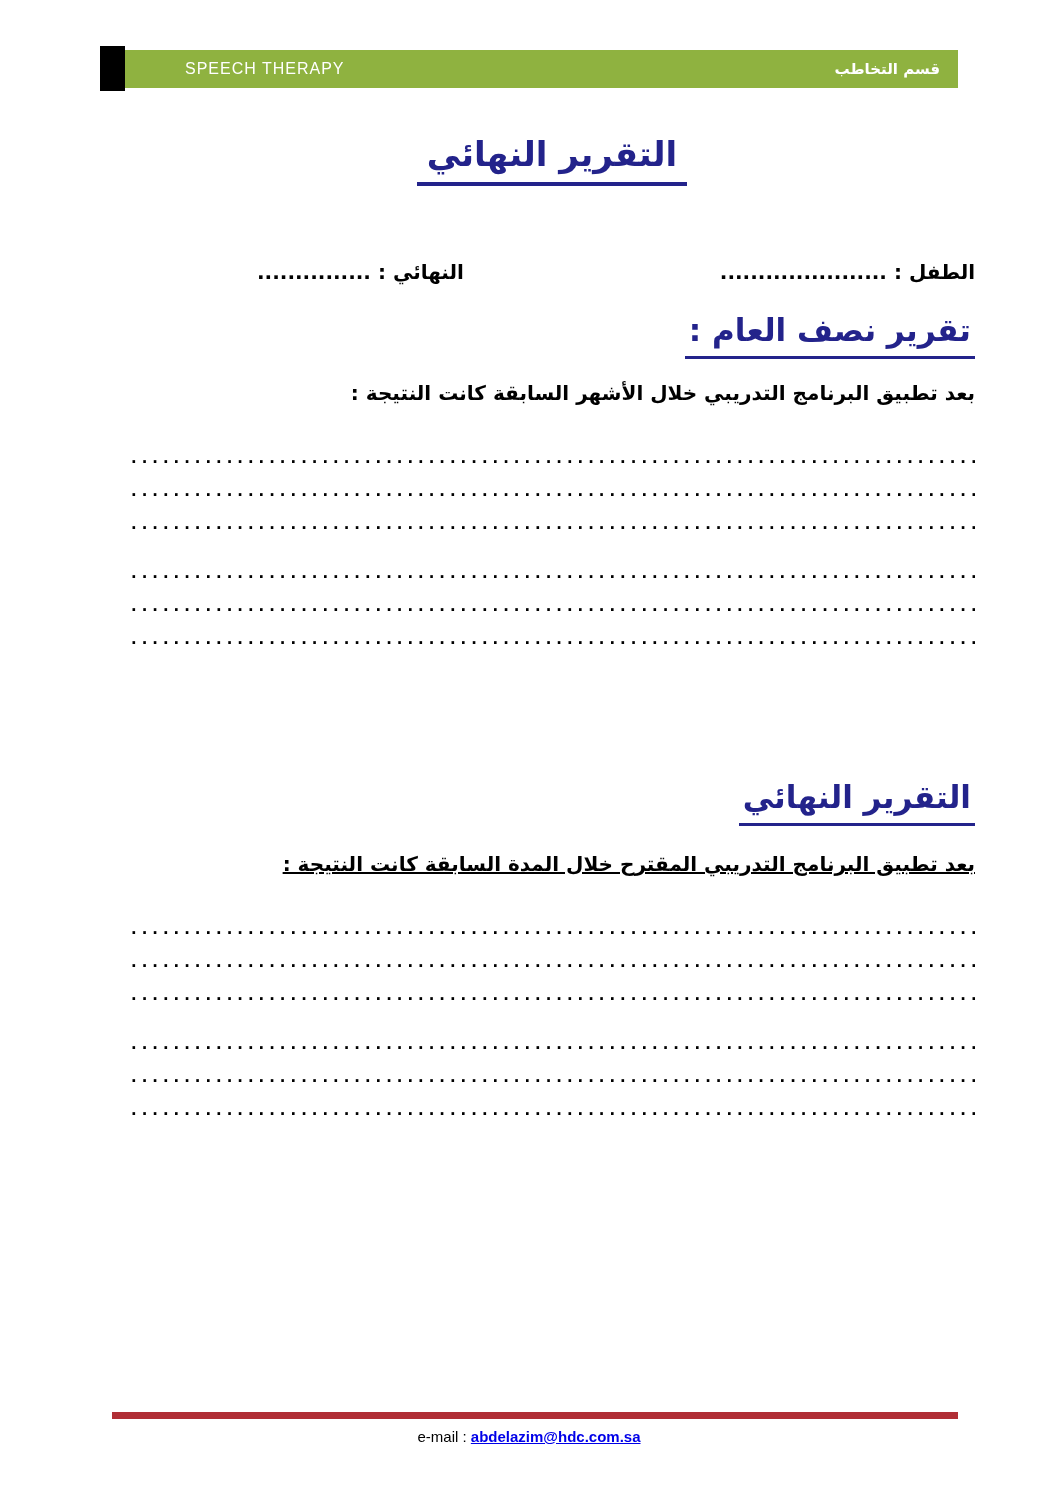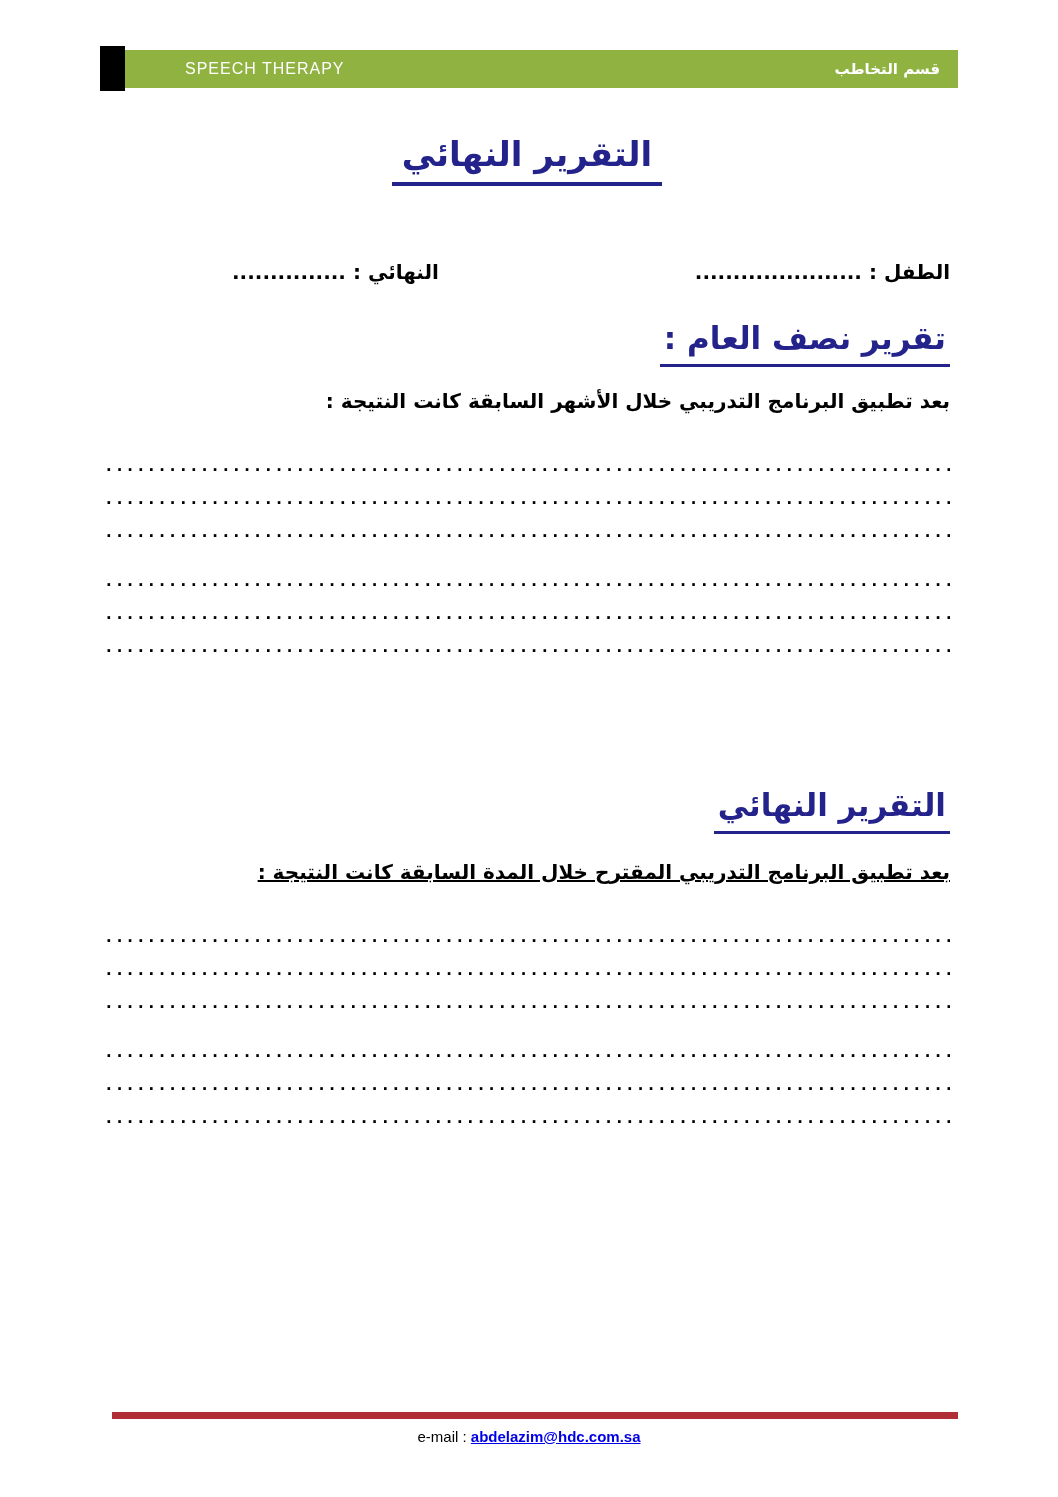--- a/index.html
+++ b/index.html
@@ -25,39 +25,39 @@
     width:25px; height:45px; background:#000000;
   }
   .header-left {
     color:#ffffff; font-family:"Liberation Sans", sans-serif;
     font-size:16px; letter-spacing:1px; font-weight:400;
   }
   .header-right {
     color:#ffffff; font-size:15px; font-weight:bold; direction:rtl;
   }
   
-  .content { position:absolute; top:88px; left:104px; width:846px; }
+  .content { position:absolute; top:88px; left:129px; width:846px; }
   .main-title-wrap { text-align:center; margin-top:46px; }
   .main-title {
     display:inline-block;
     color:#23238B; font-size:34px; font-weight:bold;
     direction:rtl;
     border-bottom:4px solid #23238B;
     padding:0 10px 8px 10px;
     letter-spacing:1px;
   }
   .fields-row {
     margin-top:74px;
     direction:rtl;
     display:flex; justify-content:space-between;
     padding-left:128px;
     font-size:20px; font-weight:bold; color:#000000;
   }
   .field { white-space:nowrap; }
-  .section-title-wrap { margin-top:36px; text-align:right; direction:rtl; }
+  .section-title-wrap { margin-top:28px; text-align:right; direction:rtl; }
   .section-title {
     display:inline-block;
     color:#23238B; font-size:31px; font-weight:bold;
     border-bottom:3px solid #23238B;
     padding:0 4px 8px 4px;
     letter-spacing:1px;
   }
   .intro {
     margin-top:22px;
     direction:rtl; text-align:right;

